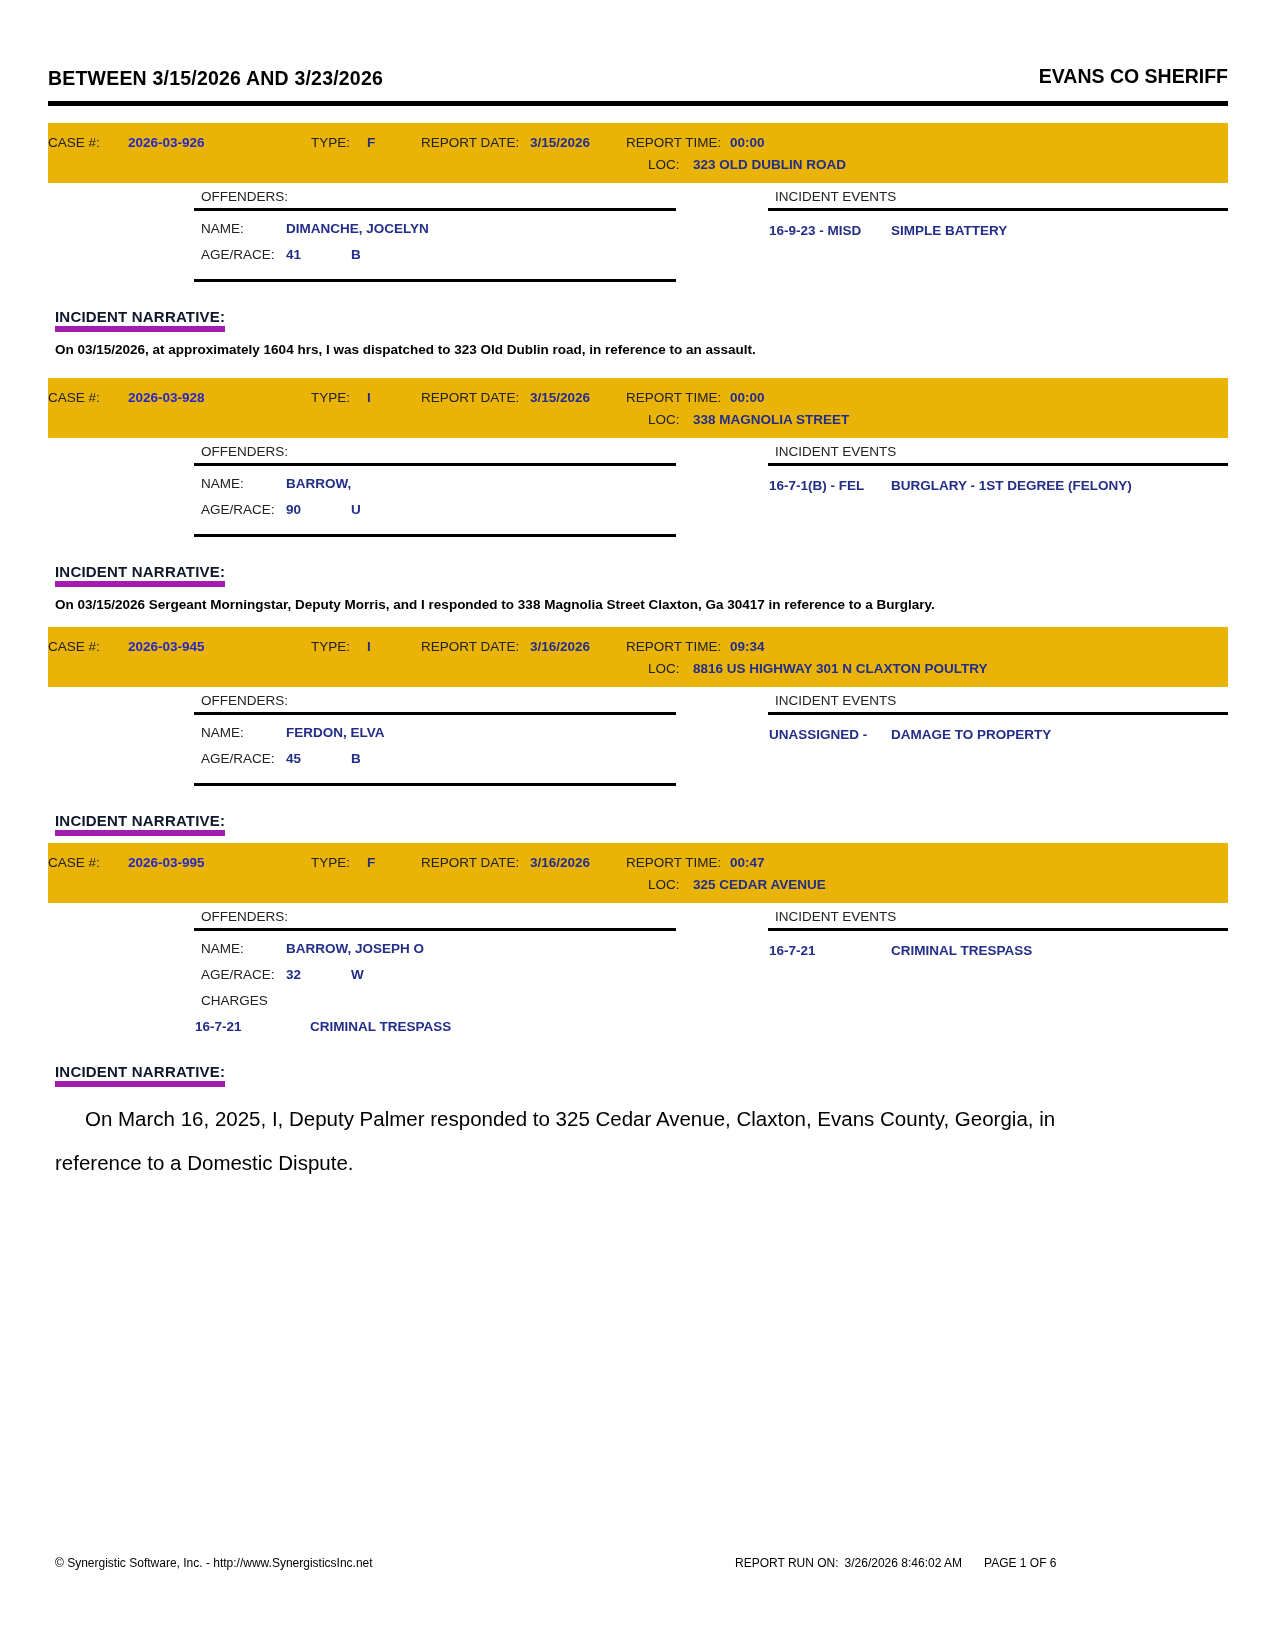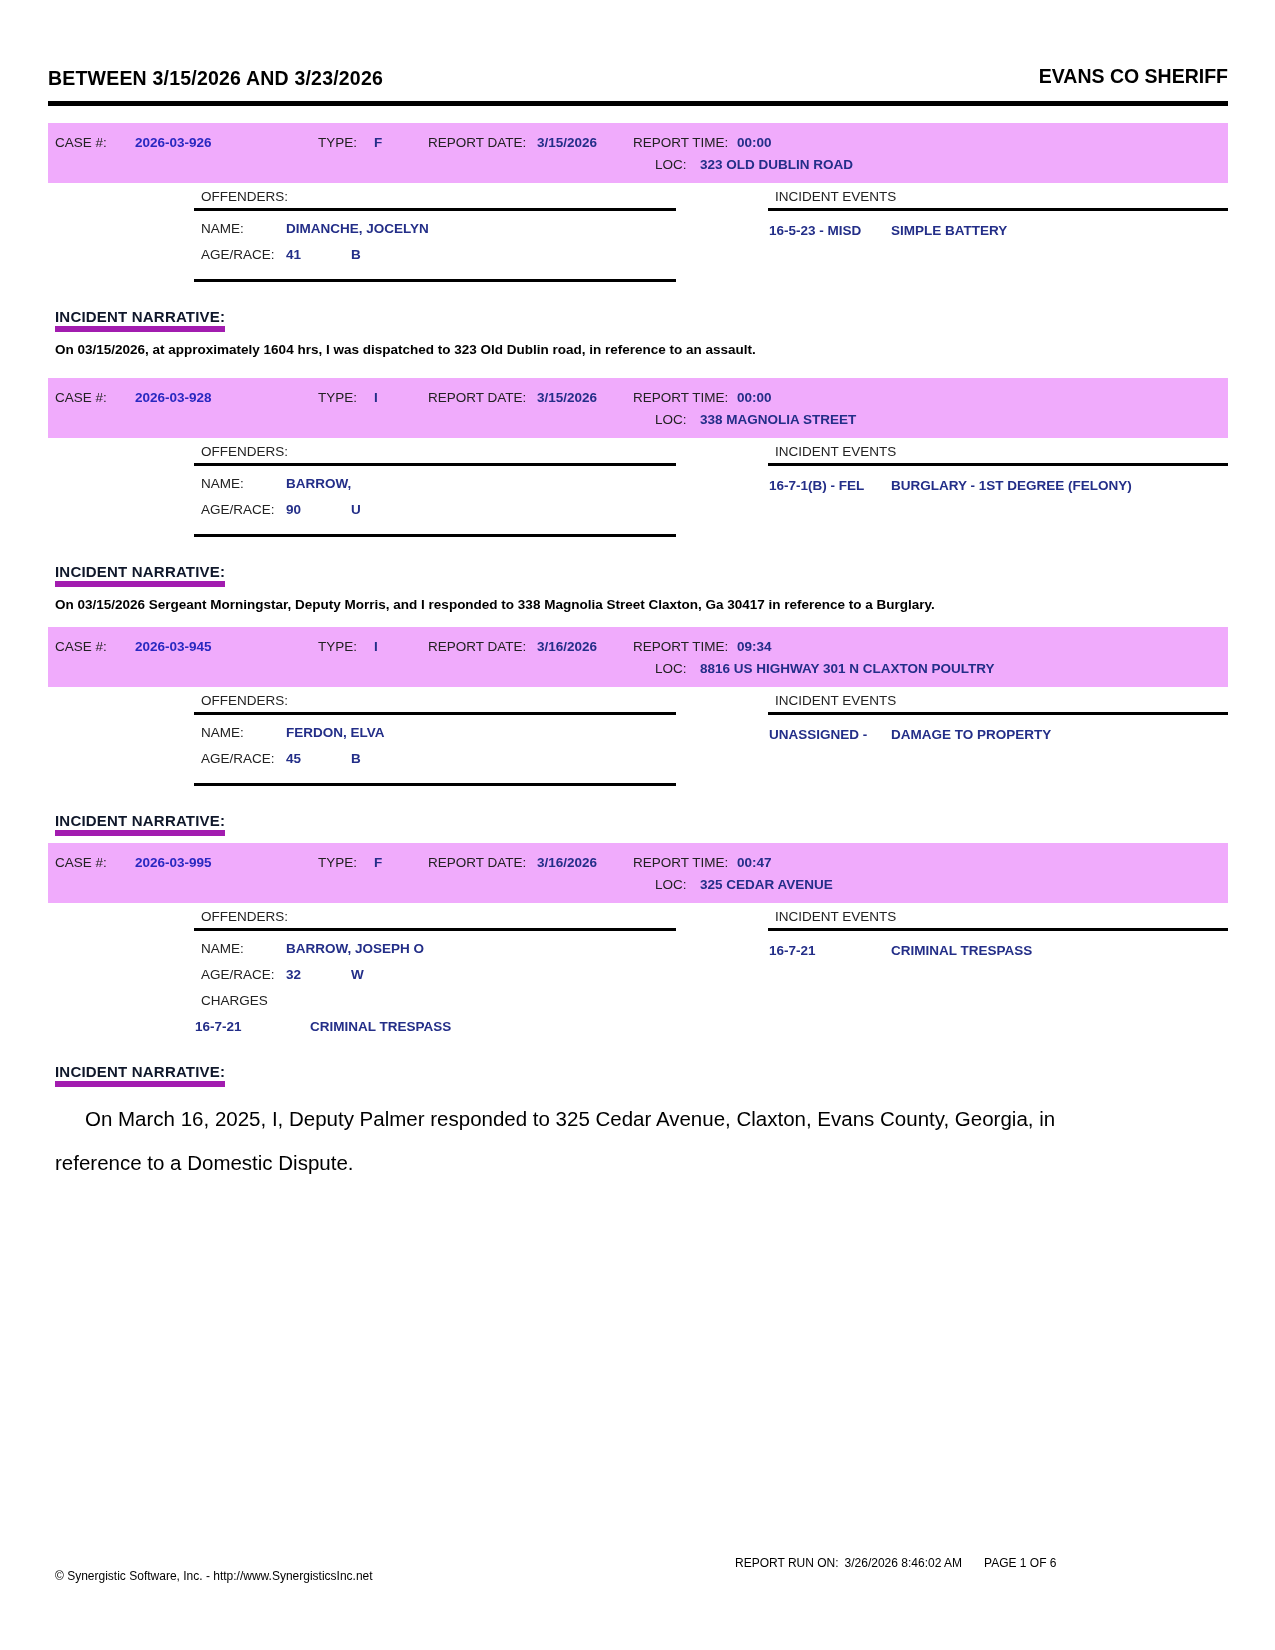--- a/index.html
+++ b/index.html
@@ -9,21 +9,21 @@
   .content { padding:0 47px 0 48px; }
 
   
   .hdr { display:flex; justify-content:space-between; align-items:flex-start; margin-top:64px; }
   .hdr-title { font-size:19.5px; font-weight:bold; line-height:28px; color:#000; letter-spacing:.2px; }
   .hdr-agency { font-size:19.5px; font-weight:bold; color:#000; padding-top:1px; }
   .top-rule { height:5px; background:#000; margin-top:9px; }
 
   
   .case1 { margin-top:17px; }
-  .case-bar { background:#f0abfc; padding:9px 8px 7px 7px; }
+  .case-bar { background:#eab308; padding:9px 8px 7px 0; }
   .bar-row { display:flex; line-height:22px; font-size:13.5px; }
   .bar-row2 { padding-left:600px; }
   .lbl { color:#222; }
   .val { color:#232e88; font-weight:bold; }
   .b-lc { width:80px; }
   .b-cn { width:183px; }
   .b-lt { width:56px; }
   .b-vt { width:54px; }
   .b-ld { width:109px; }
   .b-vd { width:96px; }
@@ -56,21 +56,21 @@
   .narr-black { color:#000; }
   .narr-wrap3 { max-width:1040px; }
   .narr-big { font-size:20.5px; font-weight:normal; color:#000; line-height:44px; text-indent:30px; max-width:1085px; margin-top:10px; }
 
   .case { margin-bottom:18px; }
   .case-2 { margin-bottom:12px; }
   .case-3 { margin-bottom:7px; }
 
   
   .footer { position:absolute; left:48px; right:47px; top:1556px; font-size:12px; color:#000; }
-  .ft-left { position:absolute; left:7px; top:13px; }
+  .ft-left { position:absolute; left:7px; top:0; }
   .ft-right { position:absolute; left:687px; top:0; display:flex; }
   .ft-run-label { margin-right:6px; }
   .ft-page { margin-left:22px; }
 </style>
 </head>
 <body>
 
 <div class="page">
   <div class="content">
 
@@ -111,21 +111,21 @@
             <span class="f-lbl">AGE/RACE:</span>
             <span class="val f-age">41</span>
             <span class="val">B</span>
           </div>
           <div class="end-rule"></div>
         </div>
         <div class="col-right">
           <div class="sec-head">INCIDENT EVENTS</div>
           <div class="rule"></div>
           <div class="event-row val">
-            <span class="ev-code">16-5-23 - MISD</span>
+            <span class="ev-code">16-9-23 - MISD</span>
             <span>SIMPLE BATTERY</span>
           </div>
         </div>
       </div>
       <div class="narr">
         <div class="narr-head">INCIDENT NARRATIVE:</div>
         <p class="narr-text narr-blue">On 03/15/2026, at approximately 1604 hrs, I was dispatched to 323 Old Dublin road, in reference to an assault.</p>
       </div>
     </section>
 

